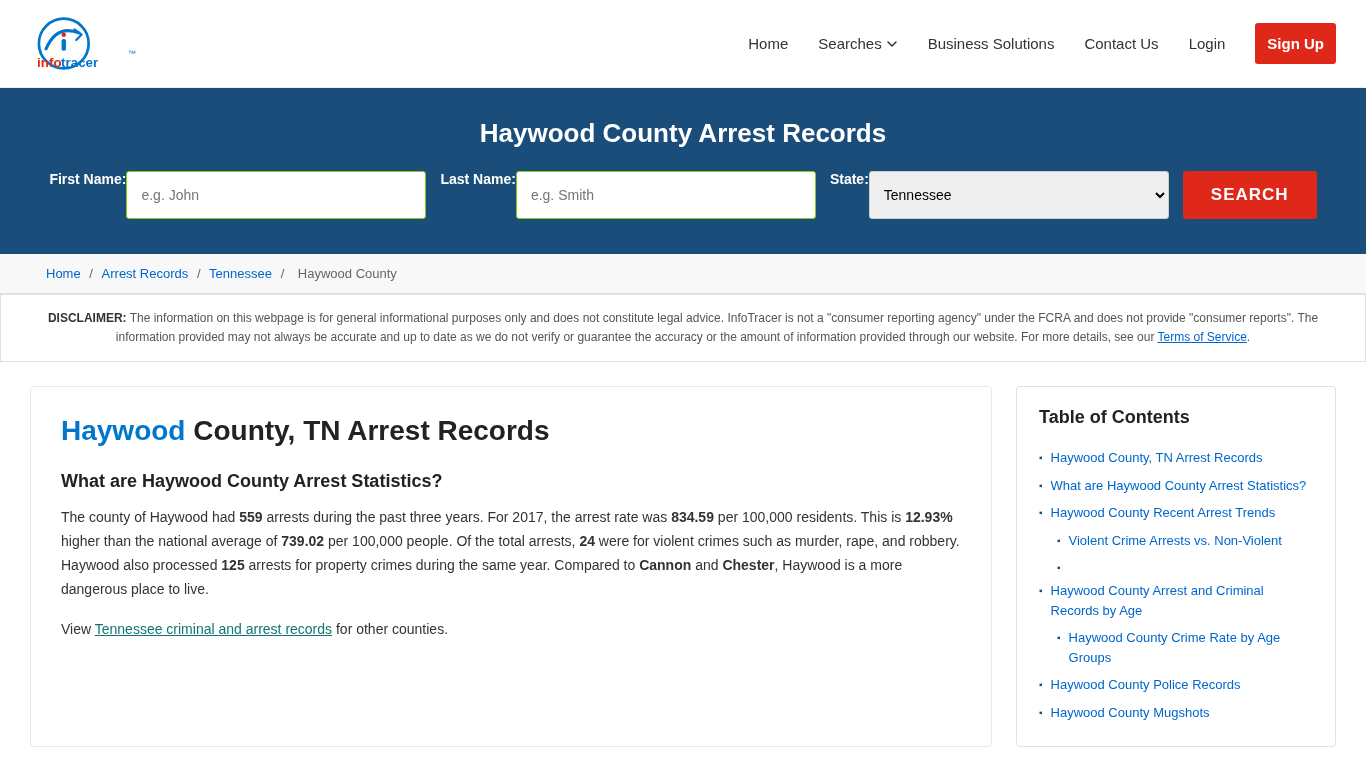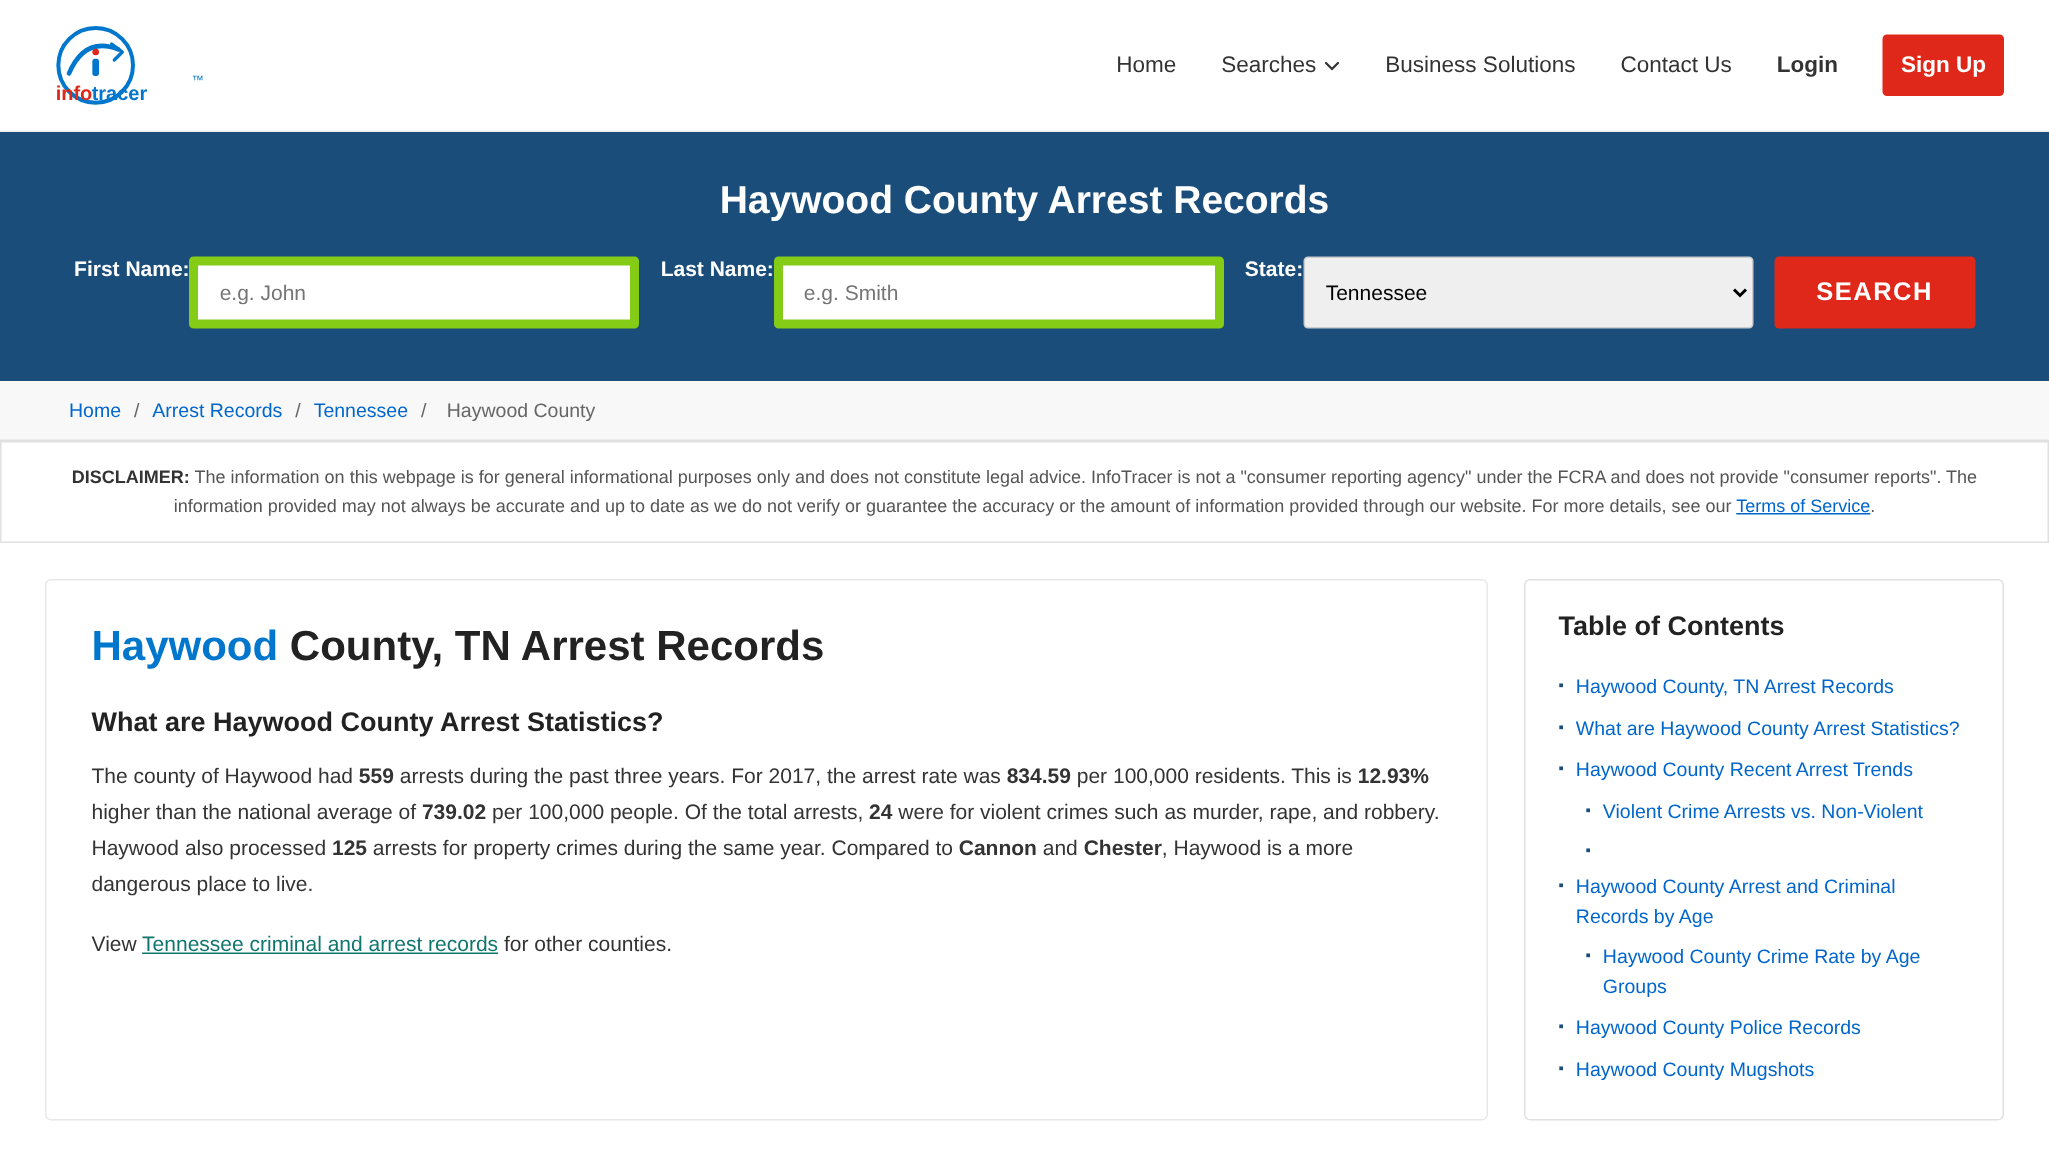--- a/index.html
+++ b/index.html
@@ -33,21 +33,21 @@
     }
     .searches-link {
       display: flex;
       align-items: center;
       gap: 4px;
     }
     .login-link {
       text-decoration: none;
       color: #333;
       font-size: 15px;
-      font-weight: 700;
+      font-weight: 400;
     }
     .signup-btn {
       background: #e0281a;
       color: #fff;
       border: none;
       padding: 12px 12px;
       font-size: 15px;
       font-weight: bold;
       cursor: pointer;
       border-radius: 3px;
@@ -81,21 +81,21 @@
       color: #fff;
       font-size: 14px;
       font-weight: 600;
       margin-bottom: 6px;
     }
     .form-input {
       width: 300px;
       height: 48px;
       padding: 0 14px;
       font-size: 14px;
-      border: 6px solid #84cc16;
+      border: 1px solid #84cc16;
       border-radius: 3px;
       outline: none;
     }
     .form-input-state {
       width: 300px;
       height: 48px;
       padding: 0 10px;
       font-size: 14px;
       border: 1px solid #ccc;
       border-radius: 3px;

